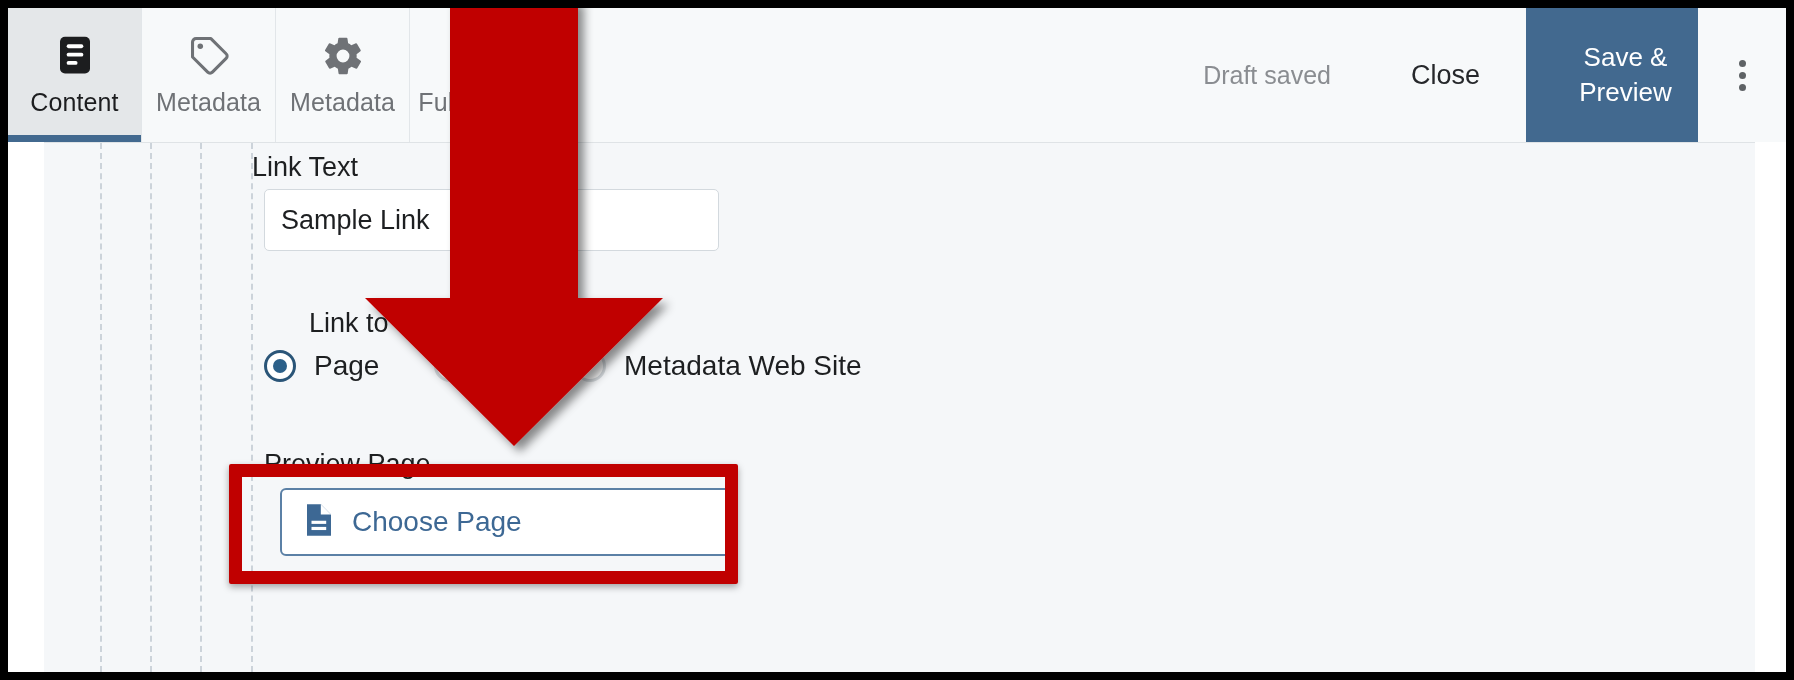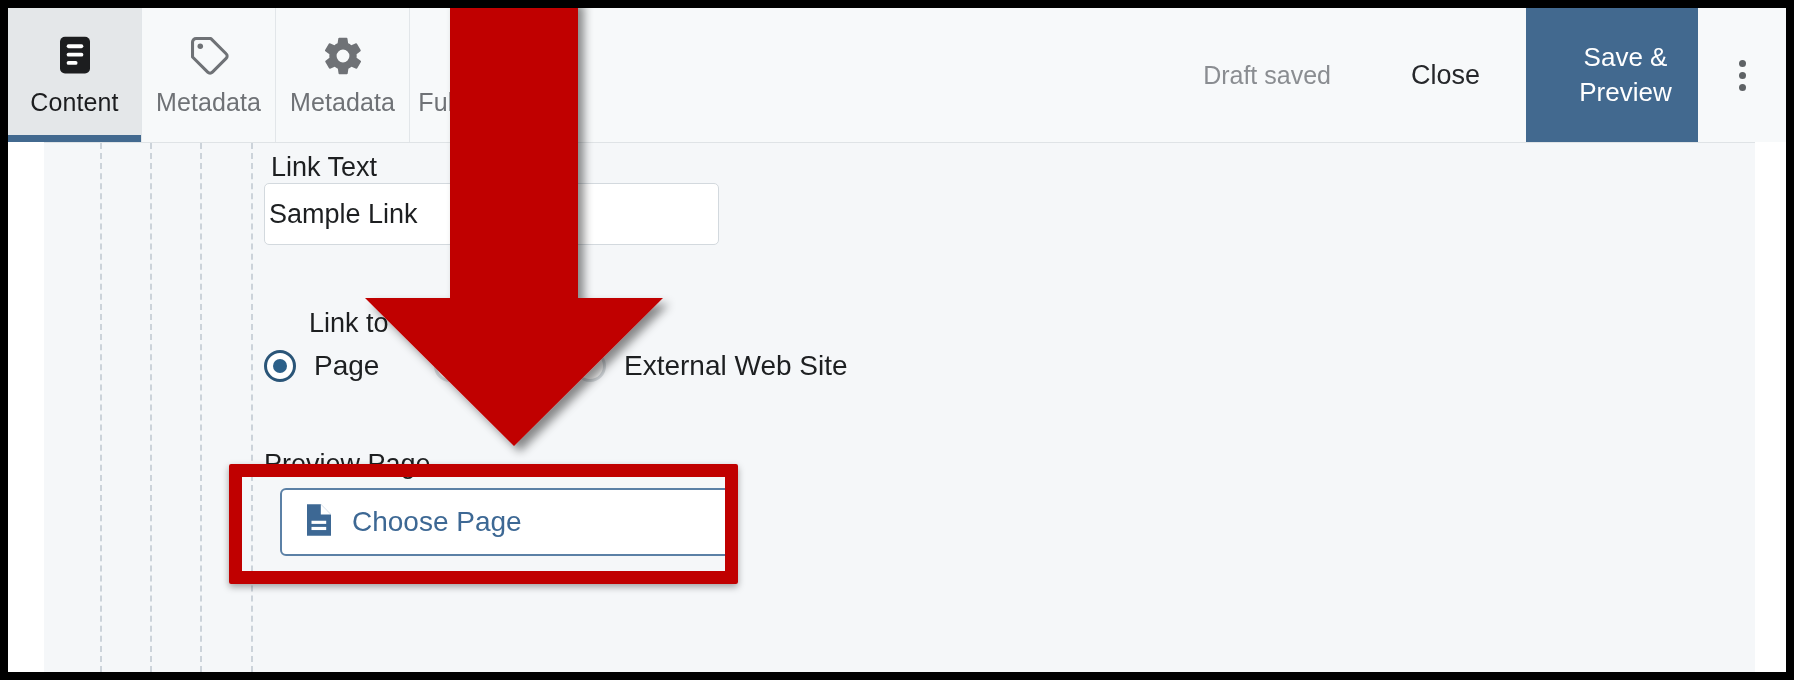--- a/index.html
+++ b/index.html
@@ -98,28 +98,28 @@
     border-left: 2px dashed #ccd3da;
   }
 
   .field-label {
     position: absolute;
     font-size: 27px; color: #1d1f21;
     white-space: nowrap;
   }
   #link-text-input {
     position: absolute;
-    left: 220px; top: 40px;
+    left: 220px; top: 46px;
     width: 455px; height: 62px;
     background: #ffffff;
     border: 1px solid #d3d9de;
     border-radius: 5px;
     font-size: 27px; color: #1d1f21;
     font-family: "Liberation Sans", sans-serif;
-    padding: 0 4px;
+    padding: 0 16px;
   }
 
   .radio-wrap {
     position: absolute;
     display: flex; align-items: center; gap: 18px;
     cursor: pointer;
   }
   .radio {
     width: 32px; height: 32px; border-radius: 50%;
     border: 3px solid #d5dade; background: #ffffff;
@@ -230,38 +230,38 @@
     </div>
 
     <div id="content-outer">
       <div id="canvas">
 
         <div class="guide" style="left:56px"></div>
         <div class="guide" style="left:106px"></div>
         <div class="guide" style="left:156px"></div>
         <div class="guide" style="left:207px"></div>
 
-        <div class="field-label" style="left:227px; top:9px;">Link Text</div>
+        <div class="field-label" style="left:208px; top:9px;">Link Text</div>
         <input id="link-text-input" type="text" value="Sample Link" style="">
 
         <div class="field-label" style="left:220px; top:165px;margin-left:45px;">Link to</div>
 
         <div class="radio-wrap" style="left:220px; top:207px;">
           <span class="radio checked"></span>
           <span class="radio-label">Page</span>
         </div>
 
         <div class="radio-wrap" style="left:390px; top:207px;">
           <span class="radio"></span>
           <span class="radio-label"></span>
         </div>
 
         <div class="radio-wrap" style="left:530px; top:207px;">
           <span class="radio"></span>
-          <span class="radio-label">External Web Site</span>
+          <span class="radio-label">Metadata Web Site</span>
         </div>
 
         <div class="field-label" style="left:220px; top:306px;">Preview Page</div>
 
         <div id="choose-page">
           <span>
             <svg width="30" height="36" viewBox="0 0 20 24">
               <path d="M2 1.5h9.2L18 8.3V22.5H2z" fill="#3d6894"></path>
               <path d="M11.2 1.5L18 8.3h-6.8z" fill="#ffffff"></path>
               <rect x="5" y="12.5" width="9.8" height="2.1" fill="#ffffff"></rect>

